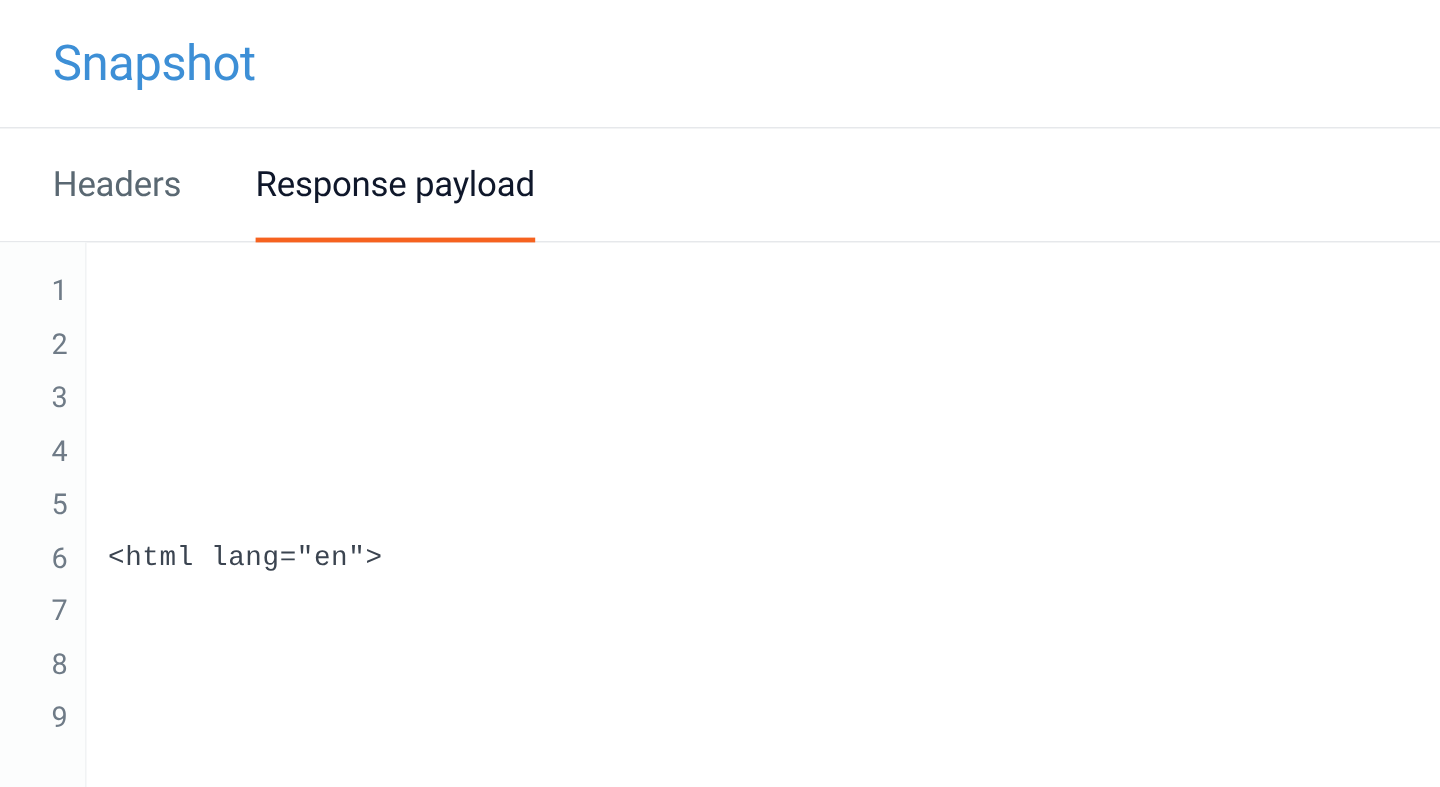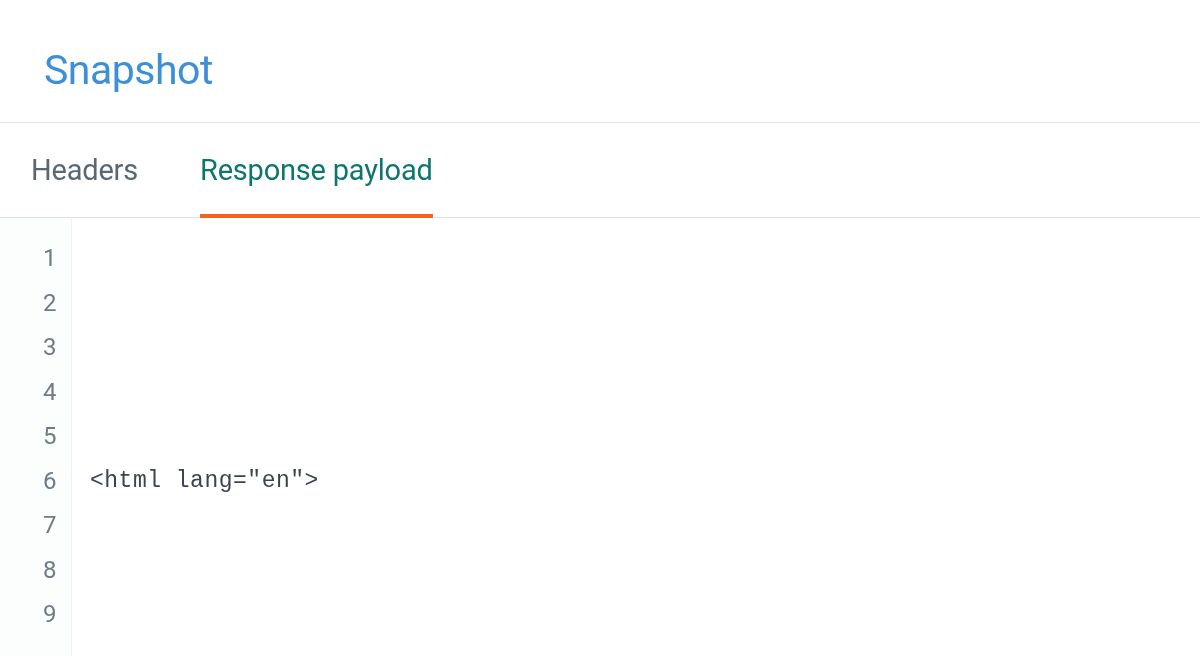--- a/index.html
+++ b/index.html
@@ -14,43 +14,42 @@
     width: 1200px;
     height: 656px;
     overflow: hidden;
   }
   .page-title {
     font-size: 41px;
     font-weight: 400;
     color: #3d8fd6;
     padding: 30px 12px 28px 44px;
     letter-spacing: -0.5px;
-    margin-top: 16px;
   }
   .divider {
     border: none;
     border-top: 1px solid #e0e3e6;
   }
   .tabs {
     display: flex;
     align-items: flex-end;
-    padding-left: 31px;
+    padding-left: 44px;
     border-bottom: 1px solid #e0e3e6;
   }
   .tab {
     font-size: 29px;
     color: #5a6872;
     padding: 30px 0;
     margin-right: 62px;
     cursor: pointer;
     font-weight: 400;
     letter-spacing: -0.2px;
   }
   .tab.active {
-    color: #0f766e;
+    color: #0f172a;
     position: relative;
   }
   .tab.active::after {
     content: "";
     position: absolute;
     left: 0;
     right: 0;
     bottom: -1px;
     height: 4px;
     background: #f6621f;

